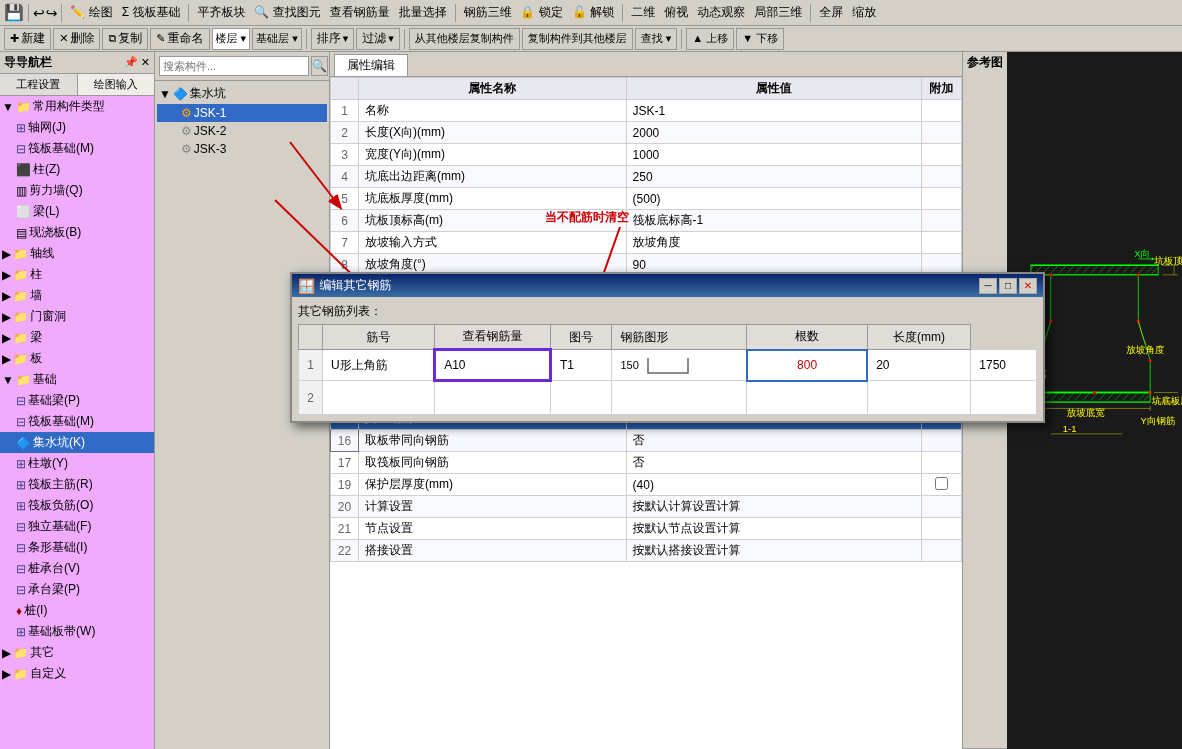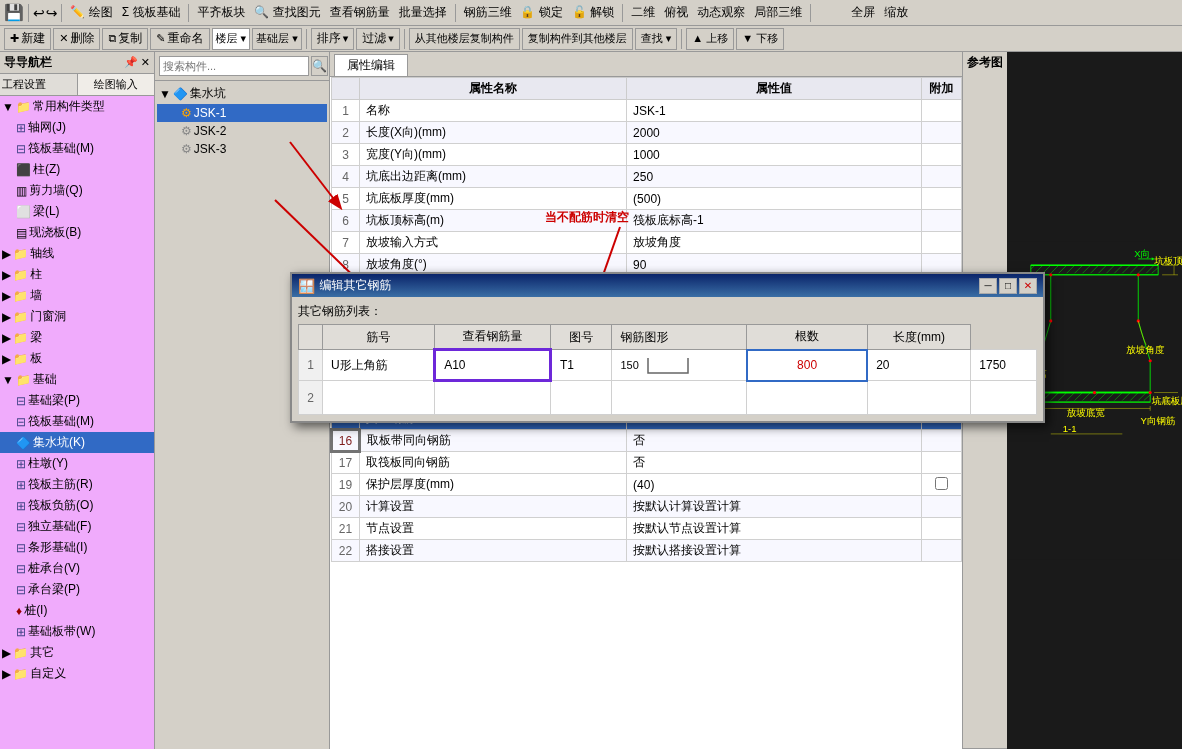--- a/index.html
+++ b/index.html
@@ -58,21 +58,21 @@
   <span style="width:1px;height:18px;background:#999;margin:0 3px;"></span>
   <span style="cursor:pointer; font-size:12px; padding:1px 4px;">钢筋三维</span>
   <span style="cursor:pointer; font-size:12px; padding:1px 4px;">🔒 锁定</span>
   <span style="cursor:pointer; font-size:12px; padding:1px 4px;">🔓 解锁</span>
   <span style="width:1px;height:18px;background:#999;margin:0 3px;"></span>
   <span style="cursor:pointer; font-size:12px; padding:1px 4px;">二维</span>
   <span style="cursor:pointer; font-size:12px; padding:1px 4px;">俯视</span>
   <span style="cursor:pointer; font-size:12px; padding:1px 4px;">动态观察</span>
   <span style="cursor:pointer; font-size:12px; padding:1px 4px;">局部三维</span>
   <span style="width:1px;height:18px;background:#999;margin:0 3px;"></span>
-  <span style="cursor:pointer; font-size:12px; padding:1px 4px;margin-left:32px;">全屏</span>
+  <span style="cursor:pointer; font-size:12px; padding:1px 4px;">全屏</span>
   <span style="cursor:pointer; font-size:12px; padding:1px 4px;">缩放</span>
 </div>
 
 <div style="height:26px; background:#d4d0c8; border-bottom:1px solid #999; display:flex; align-items:center; padding:2px 4px; gap:2px;">
   <button class="tb2-btn">✚ <span>新建</span></button>
   <button class="tb2-btn">✕ <span>删除</span></button>
   <button class="tb2-btn">⧉ <span>复制</span></button>
   <button class="tb2-btn">✎ <span>重命名</span></button>
   <div class="tb2-dropdown">楼层 ▾</div>
   <div class="tb2-dropdown" style="background:#d4d0c8;">基础层 ▾</div>
@@ -89,21 +89,21 @@
 </div>
 
 <div style="display:flex; height:calc(749px - 52px); position:relative;">
 
   <div style="width:155px; background:#f0abfc; border-right:1px solid #999; display:flex; flex-direction:column; flex-shrink:0;">
     <div style="background:#d4d0c8; border-bottom:1px solid #999; padding:2px 4px; display:flex; justify-content:space-between; align-items:center;">
       <span style="font-size:12px; font-weight:bold;">导导航栏</span>
       <span style="cursor:pointer; font-size:11px;">📌 ✕</span>
     </div>
     <div style="display:flex; border-bottom:1px solid #999;">
-      <div style="flex:1; padding:3px 2px; font-size:11px; cursor:pointer; border-right:1px solid #999; background:#e0ddd8;">工程设置</div>
+      <div style="flex:1; text-align:center; padding:3px 2px; font-size:11px; cursor:pointer; border-right:1px solid #999; background:#e0ddd8;">工程设置</div>
       <div style="flex:1; text-align:center; padding:3px 2px; font-size:11px; cursor:pointer; background:#f0ede8;">绘图输入</div>
     </div>
     <div style="flex:1; overflow-y:auto; font-size:12px;">
 
       <div style="display:flex;align-items:center;padding:2px 2px;cursor:pointer;gap:2px;">
         <span>▼</span>
           <span>📁</span>
           <span>常用构件类型</span>
       </div>
       <div style="display:flex;align-items:center;padding:2px 2px;padding-left:16px;cursor:pointer;gap:2px;">
@@ -357,21 +357,21 @@
     <td style="border:1px solid #d0d0d0;padding:2px 6px;background:#d8d8e8;"></td>
     <td style="border:1px solid #d0d0d0;padding:2px 4px;text-align:center;background:#d8d8e8;"></td>
   </tr>
             <tr>
     <td style="border:1px solid #d0d0d0;padding:2px 4px;text-align:center;color:white;width:24px;background:#316ac5;">15</td>
     <td style="border:1px solid #d0d0d0;padding:2px 6px;background:#316ac5;color:white;">其它钢筋</td>
     <td style="border:1px solid #d0d0d0;padding:2px 6px;background:#316ac5;color:white;">T1</td>
     <td style="border:1px solid #d0d0d0;padding:2px 4px;text-align:center;background:#316ac5;"></td>
   </tr>
             <tr>
-    <td style="border:3px solid #737373;padding:2px 4px;text-align:center;color:#7f1d1d;width:24px;background:#f8f8ff;margin-left:17px;">16</td>
+    <td style="border:1px solid #737373;padding:2px 4px;text-align:center;color:#737373;width:24px;background:#f8f8ff;margin-left:17px;">16</td>
     <td style="border:1px solid #d0d0d0;padding:2px 6px;background:#f8f8ff;margin-top:38px;">取板带同向钢筋</td>
     <td style="border:1px solid #d0d0d0;padding:2px 6px;background:#f8f8ff;">否</td>
     <td style="border:1px solid #d0d0d0;padding:2px 4px;text-align:center;background:#f8f8ff;"></td>
   </tr>
             <tr>
     <td style="border:1px solid #d0d0d0;padding:2px 4px;text-align:center;color:#666;width:24px;background:#fff;">17</td>
     <td style="border:1px solid #d0d0d0;padding:2px 6px;background:#fff;">取筏板同向钢筋</td>
     <td style="border:1px solid #d0d0d0;padding:2px 6px;background:#fff;">否</td>
     <td style="border:1px solid #d0d0d0;padding:2px 4px;text-align:center;background:#fff;"></td>
   </tr>

